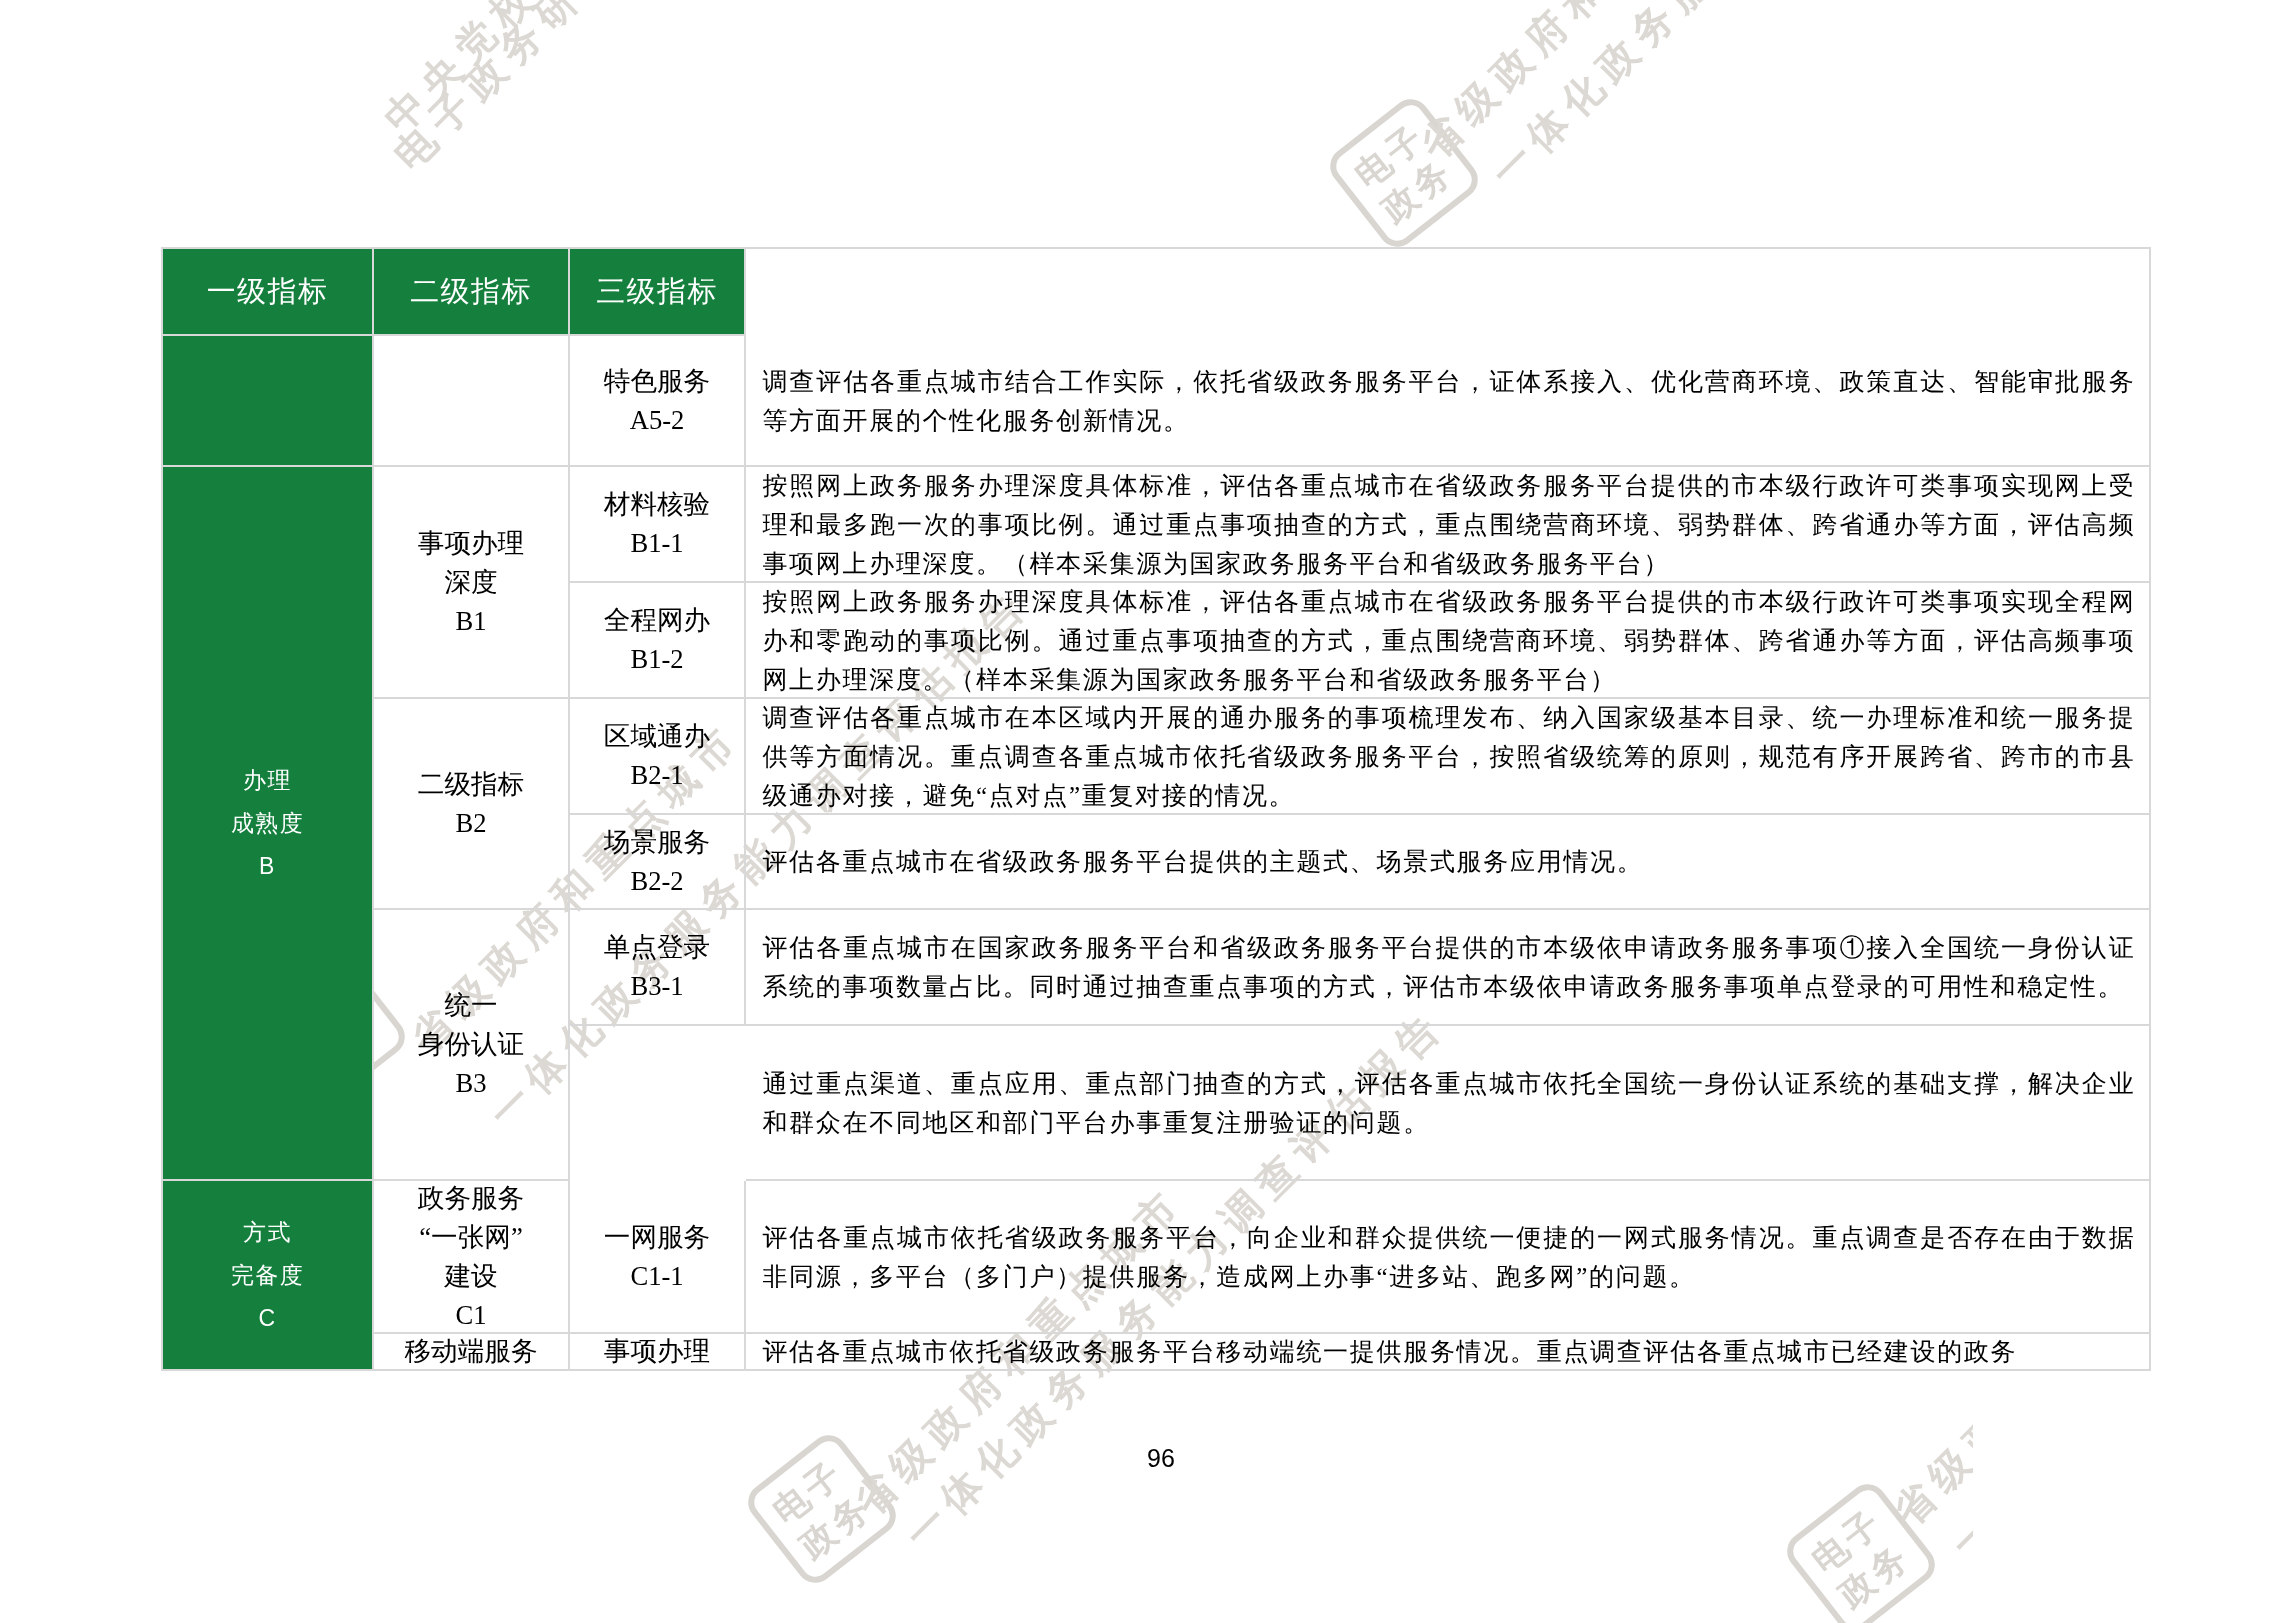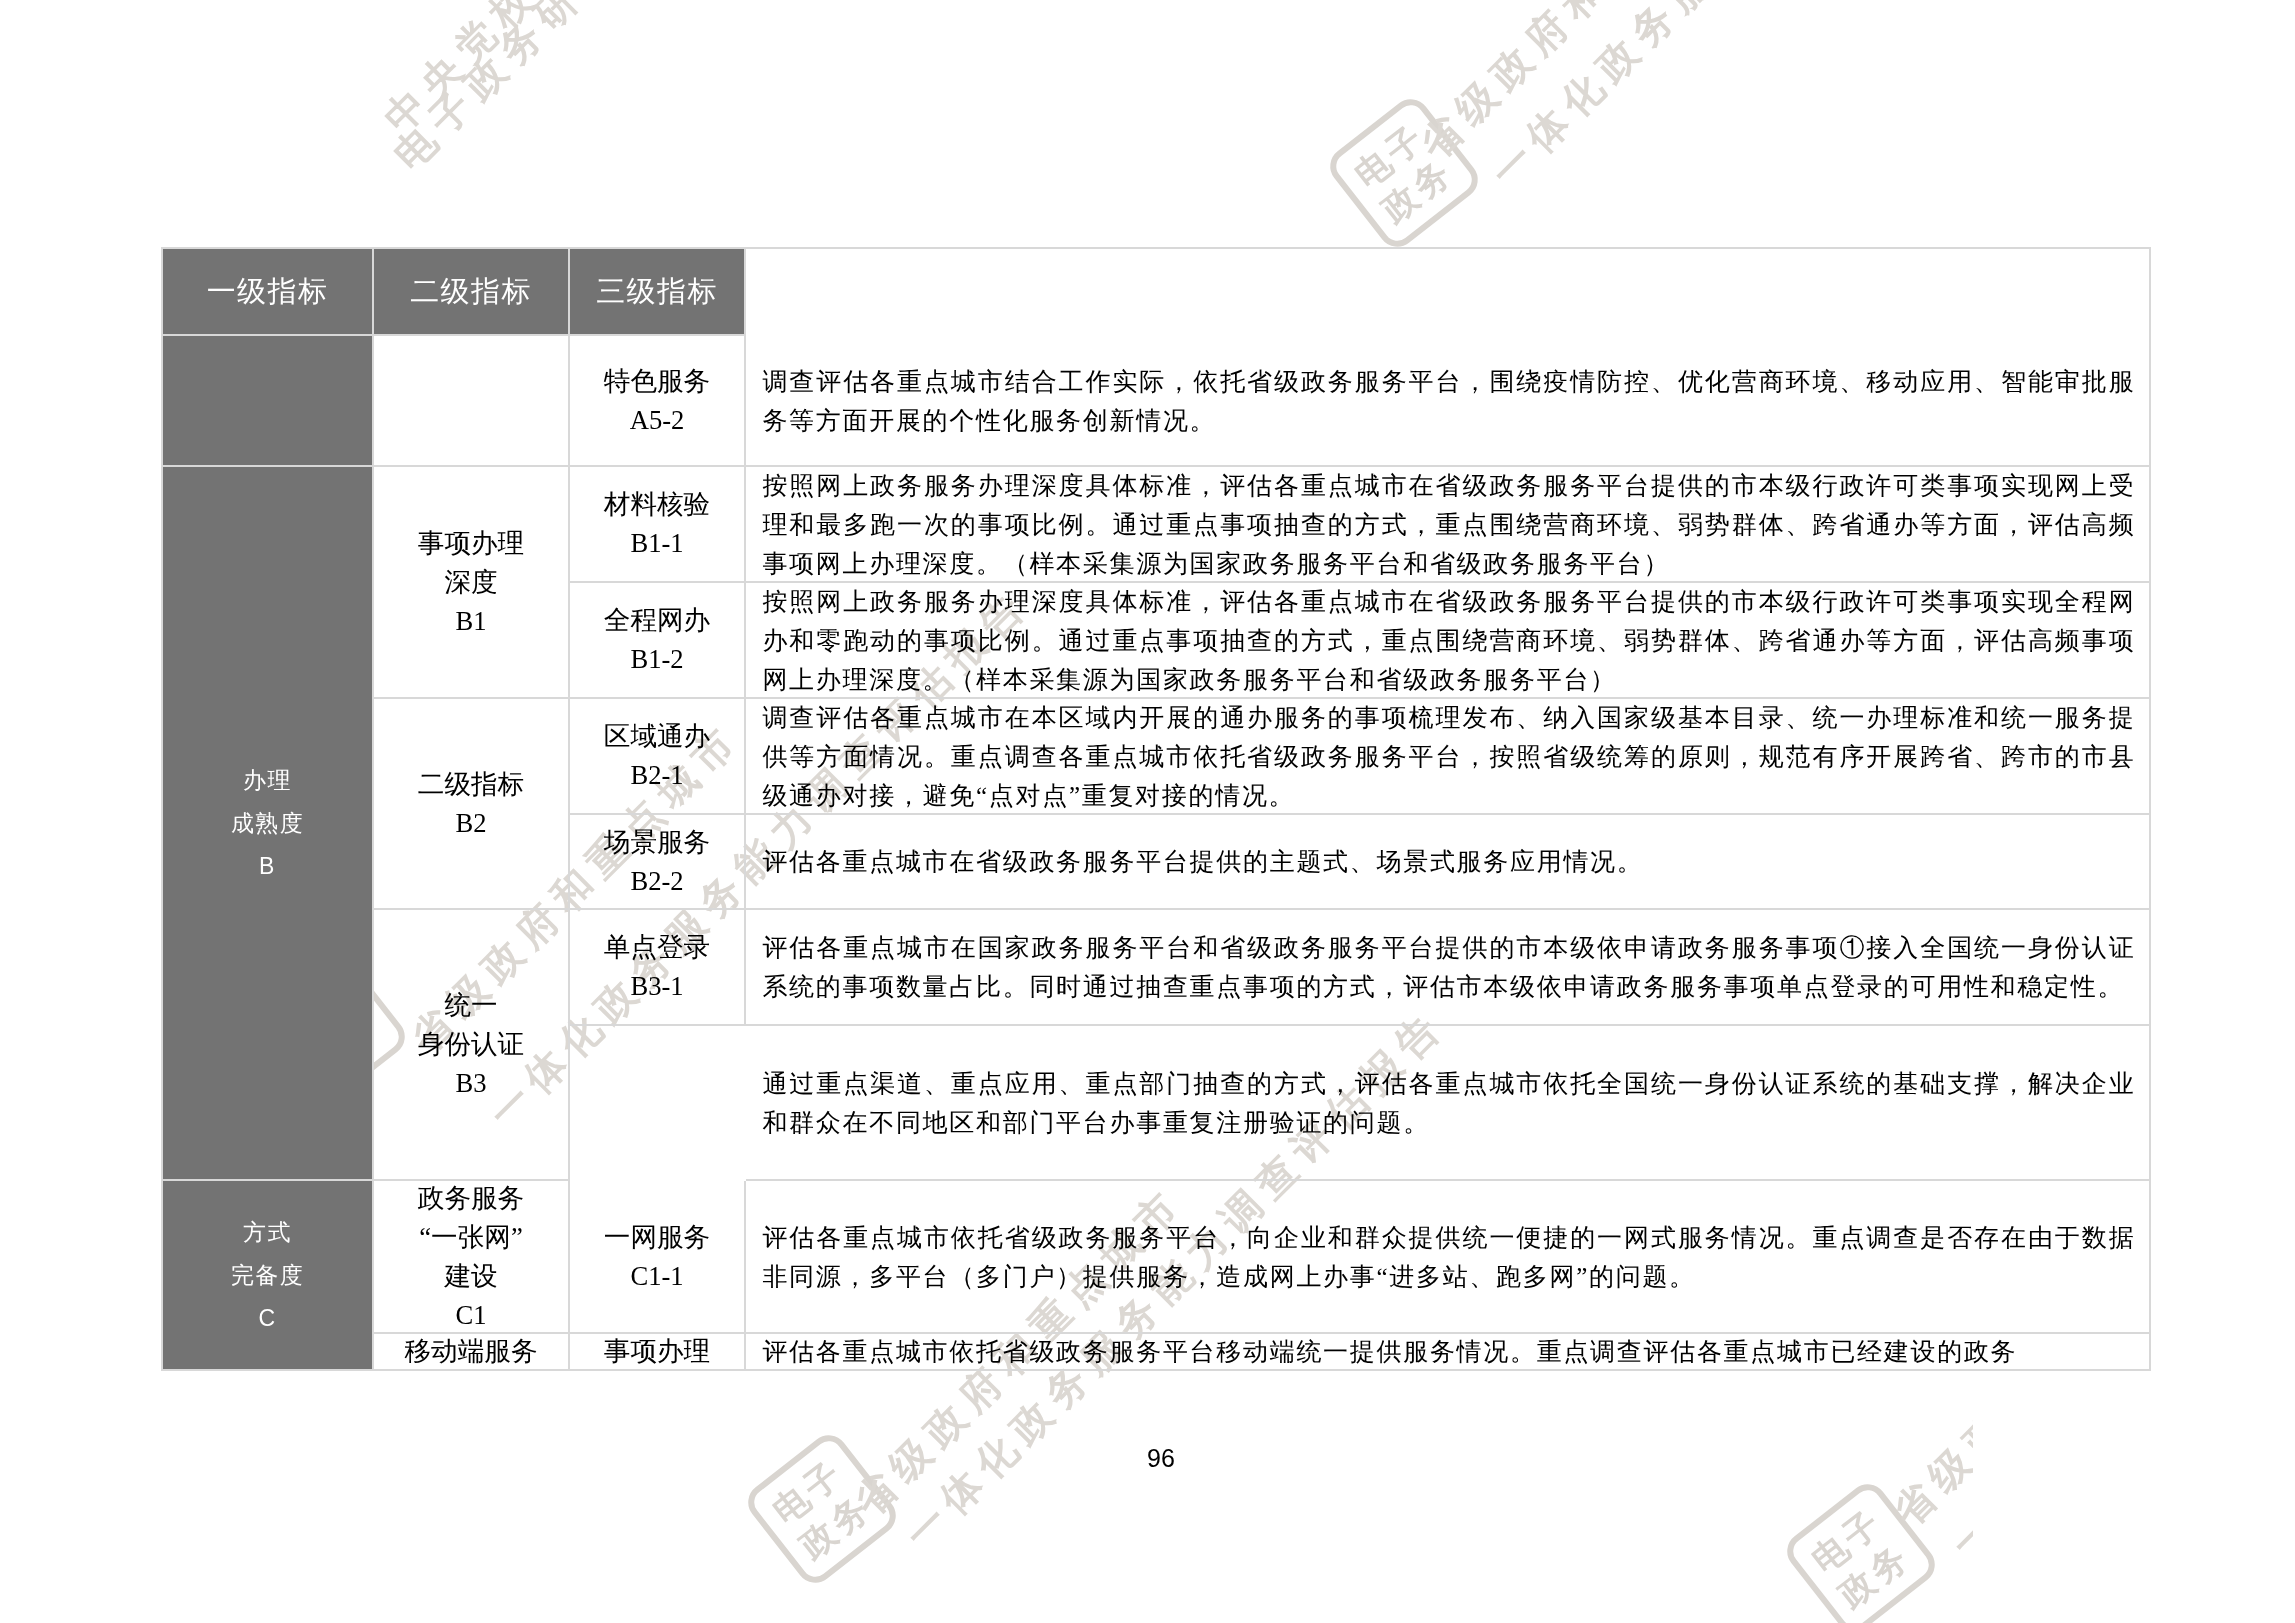--- a/index.html
+++ b/index.html
@@ -51,21 +51,21 @@
   .cell{
     box-sizing:border-box;
     border-right:2.7px solid #d8d8d8;
     border-bottom:2.7px solid #d8d8d8;
     display:flex;align-items:center;justify-content:center;
     overflow:hidden;
     background:transparent;
   }
   .cell.no-r{border-right:none;}
   .cell.no-b{border-bottom:none;}
-  .cell.blue{background:#737373;}
+  .cell.blue{background:#15803d;}
   .hd{
     color:#ffffff;
     font-family:"Liberation Sans", sans-serif;
     font-size:29px;letter-spacing:1.4px;font-weight:500;
   }
   .lv1{
     color:#ffffff;
     font-family:"Liberation Sans", sans-serif;
     font-size:23px;line-height:43px;letter-spacing:1.4px;
     text-align:center;font-weight:500;
@@ -197,21 +197,21 @@
     </div>
   <div class="cell" style="grid-area:9/3">
       <div class="ct ind">一网服务
 C1-1</div>
     </div>
   <div class="cell no-b" style="grid-area:10/3">
       <div class="ct ind">事项办理</div>
     </div>
 
   <div class="cell no-r pts-cell" style="grid-area:2/4">
-      <div class="ct pts">调查评估各重点城市结合工作实际，依托省级政务服务平台，围绕疫情防控、优化营商环境、移动应用、智能审批服务等方面开展的个性化服务创新情况。</div>
+      <div class="ct pts">调查评估各重点城市结合工作实际，依托省级政务服务平台，证体系接入、优化营商环境、政策直达、智能审批服务等方面开展的个性化服务创新情况。</div>
     </div>
   <div class="cell no-r pts-cell" style="grid-area:3/4">
       <div class="ct pts">按照网上政务服务办理深度具体标准，评估各重点城市在省级政务服务平台提供的市本级行政许可类事项实现网上受理和最多跑一次的事项比例。通过重点事项抽查的方式，重点围绕营商环境、弱势群体、跨省通办等方面，评估高频事项网上办理深度。（样本采集源为国家政务服务平台和省级政务服务平台）</div>
     </div>
   <div class="cell no-r pts-cell" style="grid-area:4/4">
       <div class="ct pts">按照网上政务服务办理深度具体标准，评估各重点城市在省级政务服务平台提供的市本级行政许可类事项实现全程网办和零跑动的事项比例。通过重点事项抽查的方式，重点围绕营商环境、弱势群体、跨省通办等方面，评估高频事项网上办理深度。（样本采集源为国家政务服务平台和省级政务服务平台）</div>
     </div>
   <div class="cell no-r pts-cell" style="grid-area:5/4">
       <div class="ct pts">调查评估各重点城市在本区域内开展的通办服务的事项梳理发布、纳入国家级基本目录、统一办理标准和统一服务提供等方面情况。重点调查各重点城市依托省级政务服务平台，按照省级统筹的原则，规范有序开展跨省、跨市的市县级通办对接，避免“点对点”重复对接的情况。</div>
     </div>

